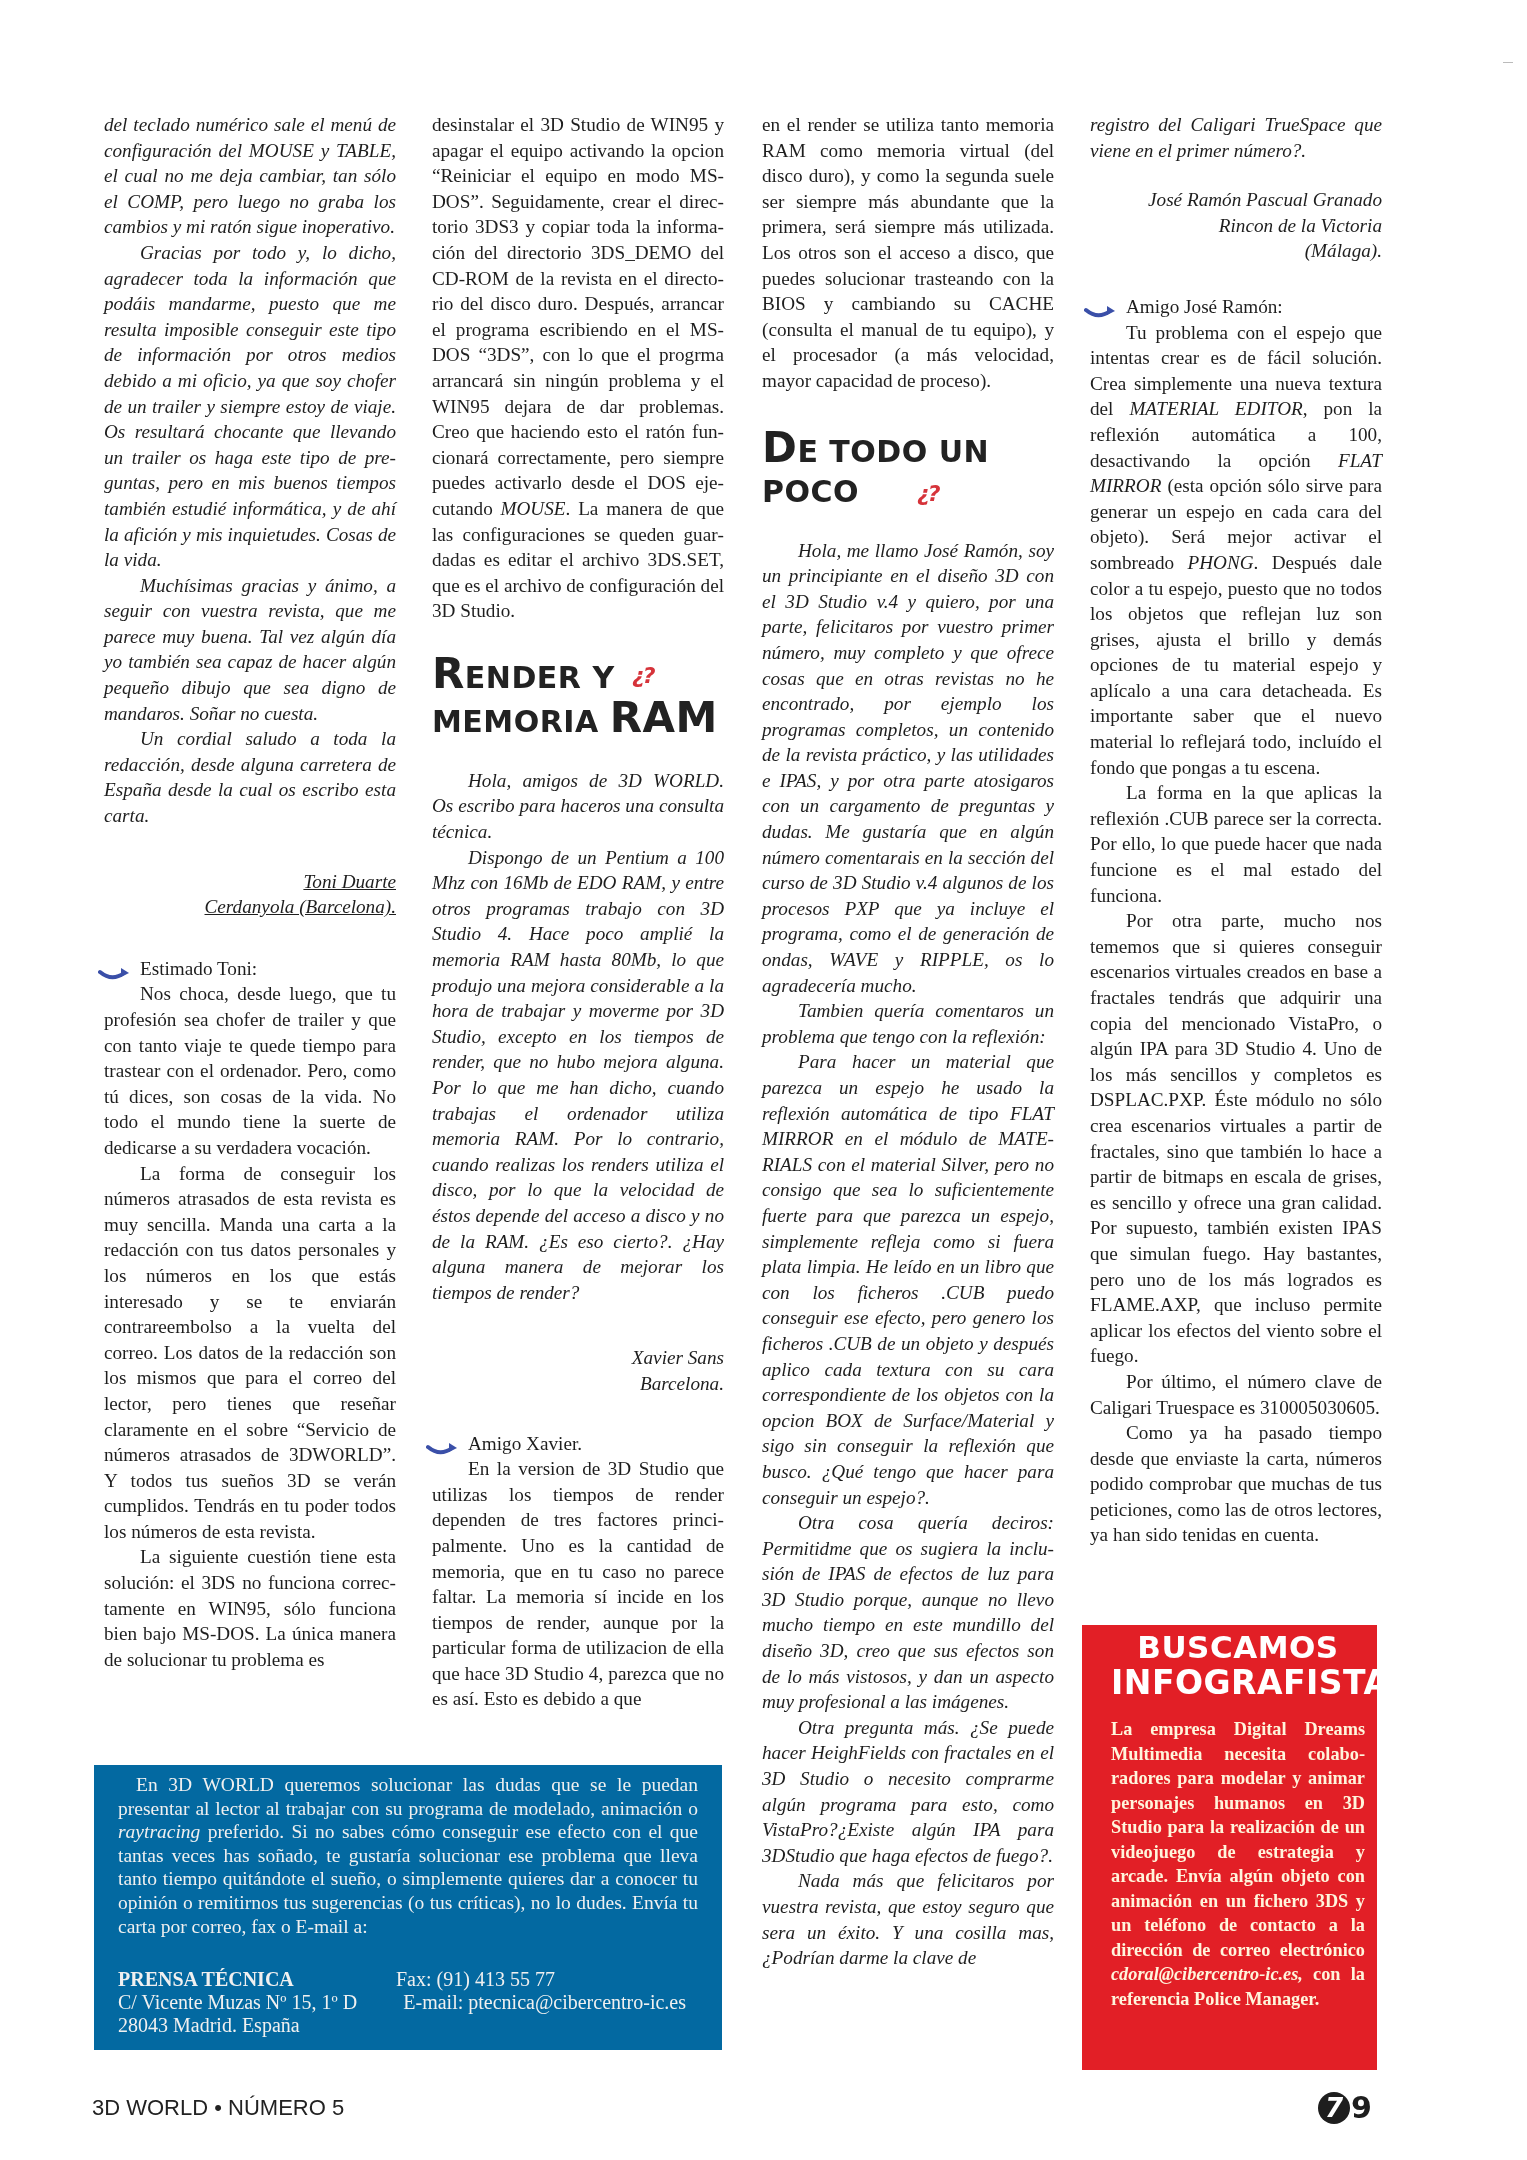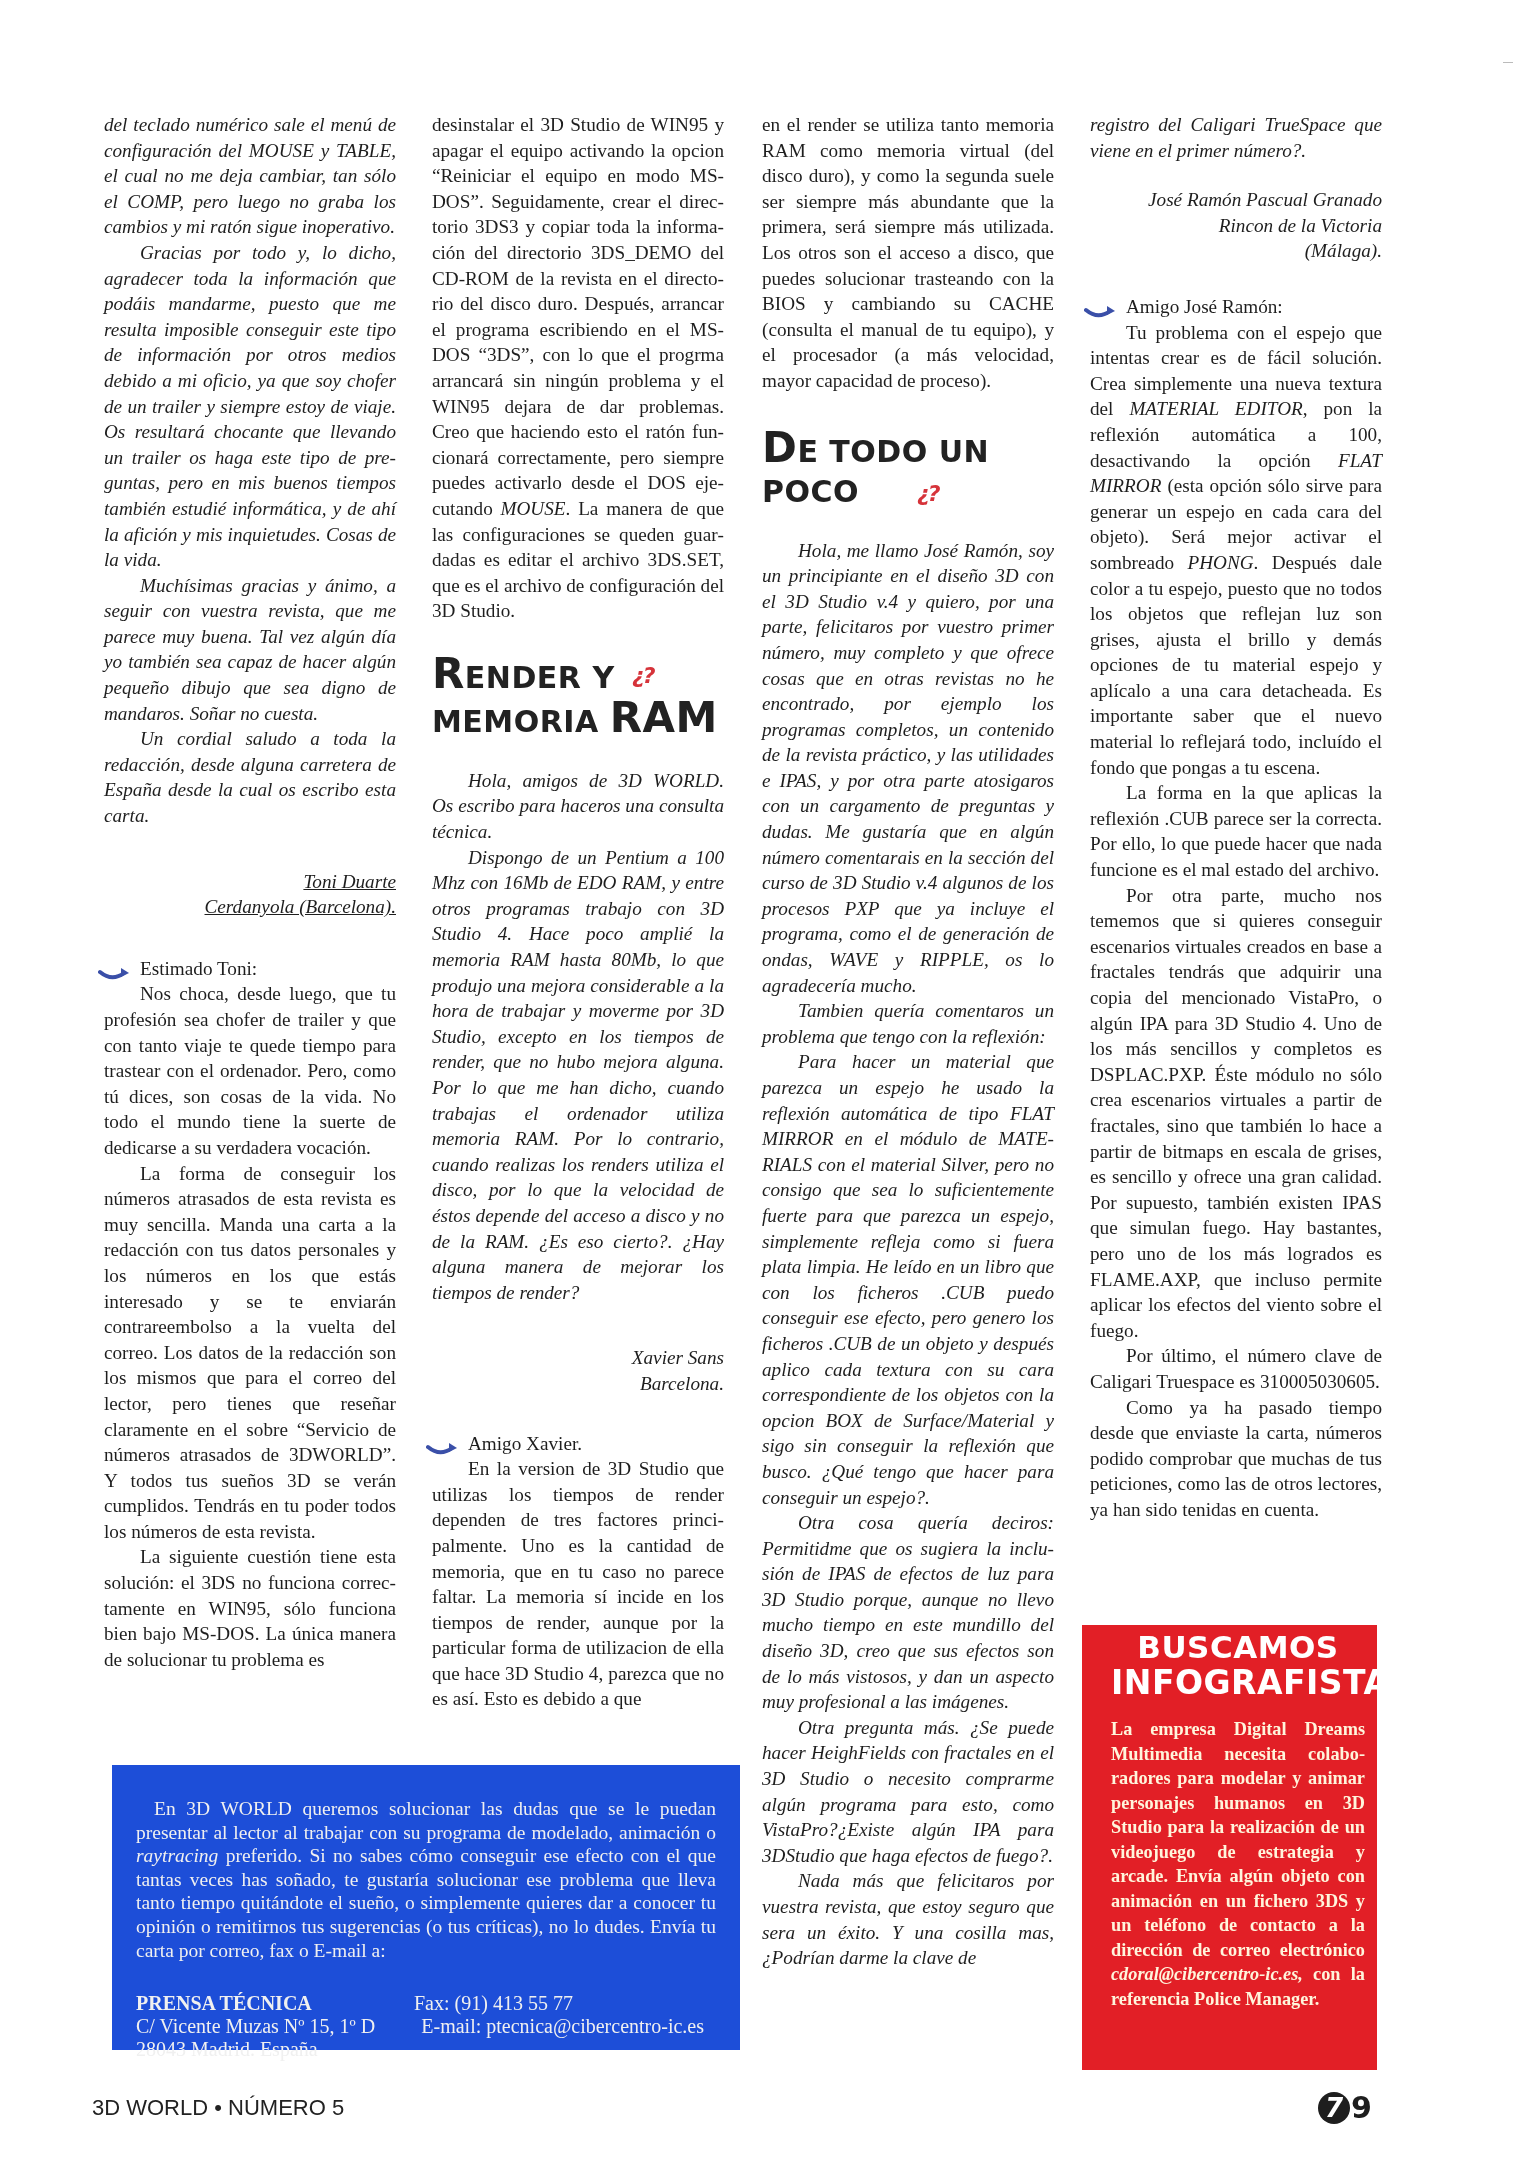--- a/index.html
+++ b/index.html
@@ -23,22 +23,22 @@
     color: #222; font-size: 30px; line-height: 40px; letter-spacing: 0.5px; margin: 26px 0 26px 0;
     text-indent: 0 !important; text-align: left; position: relative;
   }
   .heading .big { font-size: 42px; }
   .heading .qmark {
     position: absolute; font-family: "DejaVu Sans", sans-serif; color: #d6333a;
     font-size: 22px; font-style: italic; font-weight: bold; letter-spacing: -2px;
   }
   .dark-box {
     position: absolute; left: 94px; top: 1765px; width: 628px; height: 285px;
-    background: #1d4ed8; color: #f0f0f0; box-sizing: border-box; padding: 32px 24px;
-    font-size: 19.5px; line-height: 23.6px; margin-left: 18px;
+    background: #0369a1; color: #f0f0f0; box-sizing: border-box; padding: 8px 24px;
+    font-size: 19.5px; line-height: 23.6px;
   }
   .dark-box p { margin: 0; text-align: justify; text-indent: 18px; }
   .contact { position: relative; margin-top: 30px; font-size: 20px; line-height: 23px; }
   .contact .left { position: absolute; left: 0; top: 0; }
   .contact .right { position: absolute; left: 228px; top: 0; text-align: right; }
   .contact .name { font-weight: bold; }
   .red-box {
     position: absolute; left: 1082px; top: 1625px; width: 295px; height: 445px;
     background: #e21f26; color: #ffffff; box-sizing: border-box; padding: 4px 12px 10px 29px;
   }
@@ -130,21 +130,21 @@
     <span>(Málaga).</span>
   </p>
   <p class="reply-head">
     <svg class="reply-icon" viewBox="0 0 34 16">
       <path d="M2 6 Q 14 16 26 7" stroke="#3a4fa8" stroke-width="4" fill="none" stroke-linecap="round"></path>
       <path d="M23 2 L31 7 L23 11 Z" fill="#3a4fa8"></path>
     </svg>
     <span>Amigo José Ramón:</span>
   </p>
   <p><span>Tu problema con el espejo que intentas crear es de fácil solución. Crea simplemente una nueva tex­tura del </span><span class="it">MATERIAL EDITOR</span><span>, pon la reflexión automática a 100, desactivando la opción </span><span class="it">FLAT MIRROR</span><span> (esta opción sólo sirve para generar un espejo en cada cara del objeto). Será mejor activar el sombreado </span><span class="it">PHONG</span><span>. Después dale color a tu espejo, puesto que no todos los objetos que reflejan luz son grises, ajusta el brillo y demás opciones de tu material espejo y aplícalo a una cara detacheada. Es importante saber que el nuevo material lo reflejará todo, incluído el fondo que pongas a tu escena.</span></p>
-  <p>La forma en la que aplicas la reflexión .CUB parece ser la correcta. Por ello, lo que puede hacer que nada funcione es el mal estado del archivo.</p>
+  <p>La forma en la que aplicas la reflexión .CUB parece ser la correcta. Por ello, lo que puede hacer que nada funcione es el mal estado del funciona.</p>
   <p>Por otra parte, mucho nos tememos que si quieres conseguir escenarios virtuales creados en base a fractales tendrás que adquirir una copia del mencionado VistaPro, o algún IPA para 3D Studio 4. Uno de los más sencillos y completos es DSPLAC.PXP. Éste módulo no sólo crea escenarios vir­tuales a partir de fractales, sino que también lo hace a partir de bitmaps en escala de grises, es sencillo y ofrece una gran calidad. Por supuesto, también existen IPAS que simulan fuego. Hay bastantes, pero uno de los más logrados es FLAME.AXP, que incluso permite aplicar los efectos del viento sobre el fuego.</p>
   <p>Por último, el número clave de Caligari Truespace es 310005030605.</p>
   <p>Como ya ha pasado tiempo desde que enviaste la carta, números podido comprobar que muchas de tus peticiones, como las de otros lec­tores, ya han sido tenidas en cuenta.</p>
 </div>
 
 <div class="dark-box">
   <p><span>En 3D WORLD queremos solucionar las dudas que se le puedan presentar al lector al trabajar con su programa de modelado, anima­ción o </span><span class="it">raytracing</span><span> preferido. Si no sabes cómo conseguir ese efecto con el que tantas veces has soñado, te gustaría solucionar ese proble­ma que lleva tanto tiempo quitándote el sueño, o simplemente quieres dar a conocer tu opinión o remitirnos tus sugerencias (o tus críticas), no lo dudes. Envía tu carta por correo, fax o E-mail a:</span></p>
   <div class="contact">
     <div class="left">
       <div class="name">PRENSA TÉCNICA</div>

